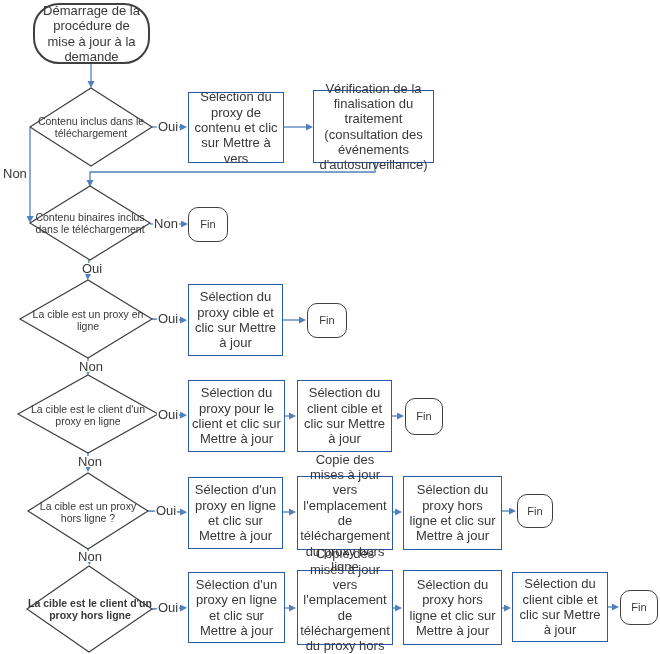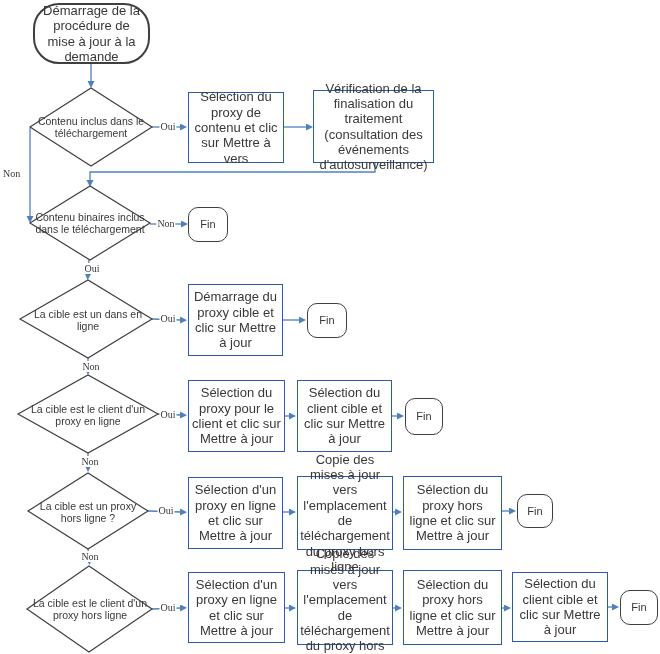--- a/index.html
+++ b/index.html
@@ -6,21 +6,21 @@
   .stage{position:relative;width:660px;height:654px;background:#ffffff;overflow:hidden;
          font-family:"Liberation Sans",sans-serif;color:#383838;}
   svg.layer{position:absolute;left:0;top:0;width:660px;height:654px;}
   .node{position:absolute;box-sizing:border-box;display:flex;align-items:center;justify-content:center;
         text-align:center;font-size:13px;line-height:1.18;background:#ffffff;}
   .process{border:1.5px solid #2b5ca9;padding:2px 3px;}
   .terminator{border:2px solid #3f3f3f;border-radius:26px;padding:2px 6px;}
   .fin{border:1.6px solid #3f3f3f;border-radius:10px;font-size:11px;}
   .dtext{position:absolute;display:flex;align-items:center;justify-content:center;text-align:center;
          font-size:10.5px;line-height:1.18;background:transparent;}
-  .lbl{position:absolute;font-size:10px;line-height:11px;background:#ffffff;padding:0 1px;white-space:nowrap;font-family:Liberation Serif, serif;}
+  .lbl{position:absolute;font-size:13px;line-height:11px;background:#ffffff;padding:0 1px;white-space:nowrap;}
   .lbl.ctr{transform:translateX(-50%);}
 </style>
 </head>
 <body>
 
 <div class="stage">
 
   <svg class="layer" viewBox="0 0 660 654">
     <defs>
       <marker id="arw" markerUnits="userSpaceOnUse" markerWidth="8" markerHeight="8" refX="1" refY="3.5" orient="auto">
@@ -64,28 +64,28 @@
       <polygon points="27,609 89,566 152,609 89,652"></polygon>
     </g>
   </svg>
 
   <div class="node terminator" style="left:33px;top:3px;width:117px;height:61px;">
     <span>Démarrage de la procédure de mise à jour à la demande</span>
   </div>
 
   <div class="dtext" style="left:34px;top:110px;width:114px;height:34px;">Contenu inclus dans le téléchargement</div>
   <div class="dtext" style="left:35px;top:204px;width:110px;height:38px;">Contenu binaires inclus dans le téléchargement</div>
-  <div class="dtext" style="left:26px;top:307px;width:124px;height:26px;">La cible est un dans en ligne</div>
+  <div class="dtext" style="left:26px;top:307px;width:124px;height:26px;">La cible est un proxy en ligne</div>
   <div class="dtext" style="left:23px;top:402px;width:130px;height:26px;">La cible est le client d'un proxy en ligne</div>
   <div class="dtext" style="left:29px;top:499px;width:118px;height:26px;text-align:center;">La cible est un proxy hors ligne ?</div>
-  <div class="dtext" style="left:27px;top:596px;width:126px;height:26px;">La cible est le client d'un proxy hors ligne</div>
+  <div class="dtext" style="left:27px;top:596px;width:126px;height:26px;font-weight:bold;">La cible est le client d'un proxy hors ligne</div>
 
   <div class="node process" style="left:188px;top:92px;width:96px;height:71px;">Sélection du proxy de contenu et clic sur Mettre à vers</div>
   <div class="node process" style="left:313px;top:90px;width:121px;height:73px;">Vérification de la finalisation du traitement (consultation des événements d'autosurveillance)</div>
-  <div class="node process" style="left:188px;top:284px;width:95px;height:72px;">Démarrage du proxy cible et clic sur Mettre à jour</div>
+  <div class="node process" style="left:188px;top:284px;width:95px;height:72px;">Sélection du proxy cible et clic sur Mettre à jour</div>
   <div class="node process" style="left:188px;top:380px;width:97px;height:72px;">Sélection du proxy pour le client et clic sur Mettre à jour</div>
   <div class="node process" style="left:297px;top:380px;width:95px;height:72px;">Sélection du client cible et clic sur Mettre à jour</div>
   <div class="node process" style="left:188px;top:477px;width:95px;height:72px;">Sélection d'un proxy en ligne et clic sur Mettre à jour</div>
   <div class="node process" style="left:297px;top:476px;width:96px;height:74px;">Copie des mises à jour vers l'emplacement de téléchargement du proxy hors ligne</div>
   <div class="node process" style="left:403px;top:476px;width:99px;height:74px;">Sélection du proxy hors ligne et clic sur Mettre à jour</div>
   <div class="node process" style="left:188px;top:572px;width:97px;height:71px;">Sélection d'un proxy en ligne et clic sur Mettre à jour</div>
   <div class="node process" style="left:297px;top:570px;width:96px;height:75px;">Copie des mises à jour vers l'emplacement de téléchargement du proxy hors ligne</div>
   <div class="node process" style="left:403px;top:570px;width:99px;height:75px;">Sélection du proxy hors ligne et clic sur Mettre à jour</div>
   <div class="node process" style="left:512px;top:572px;width:96px;height:70px;">Sélection du client cible et clic sur Mettre à jour</div>
 

